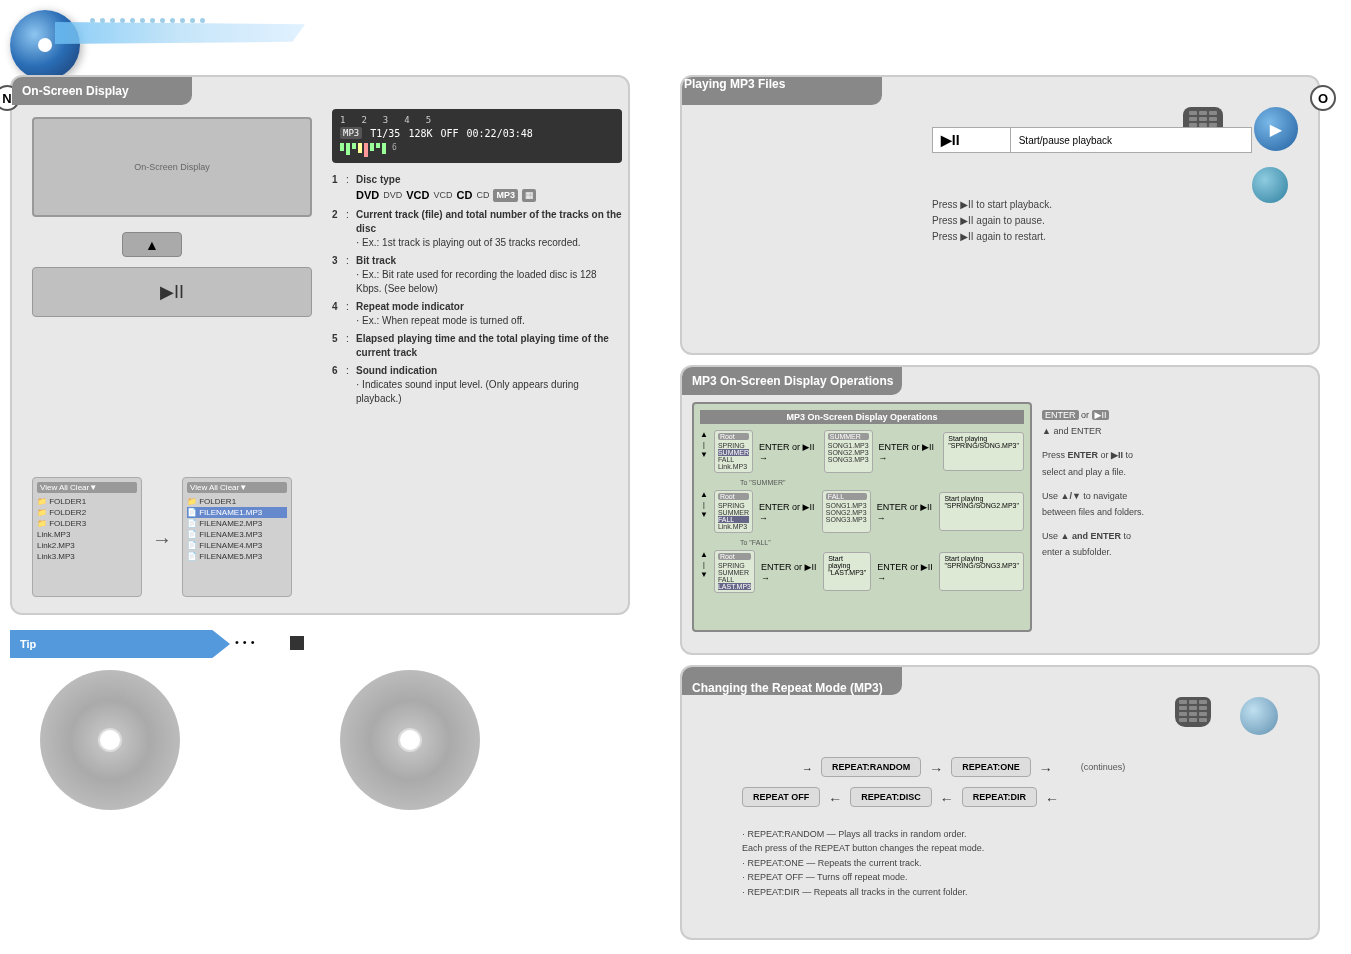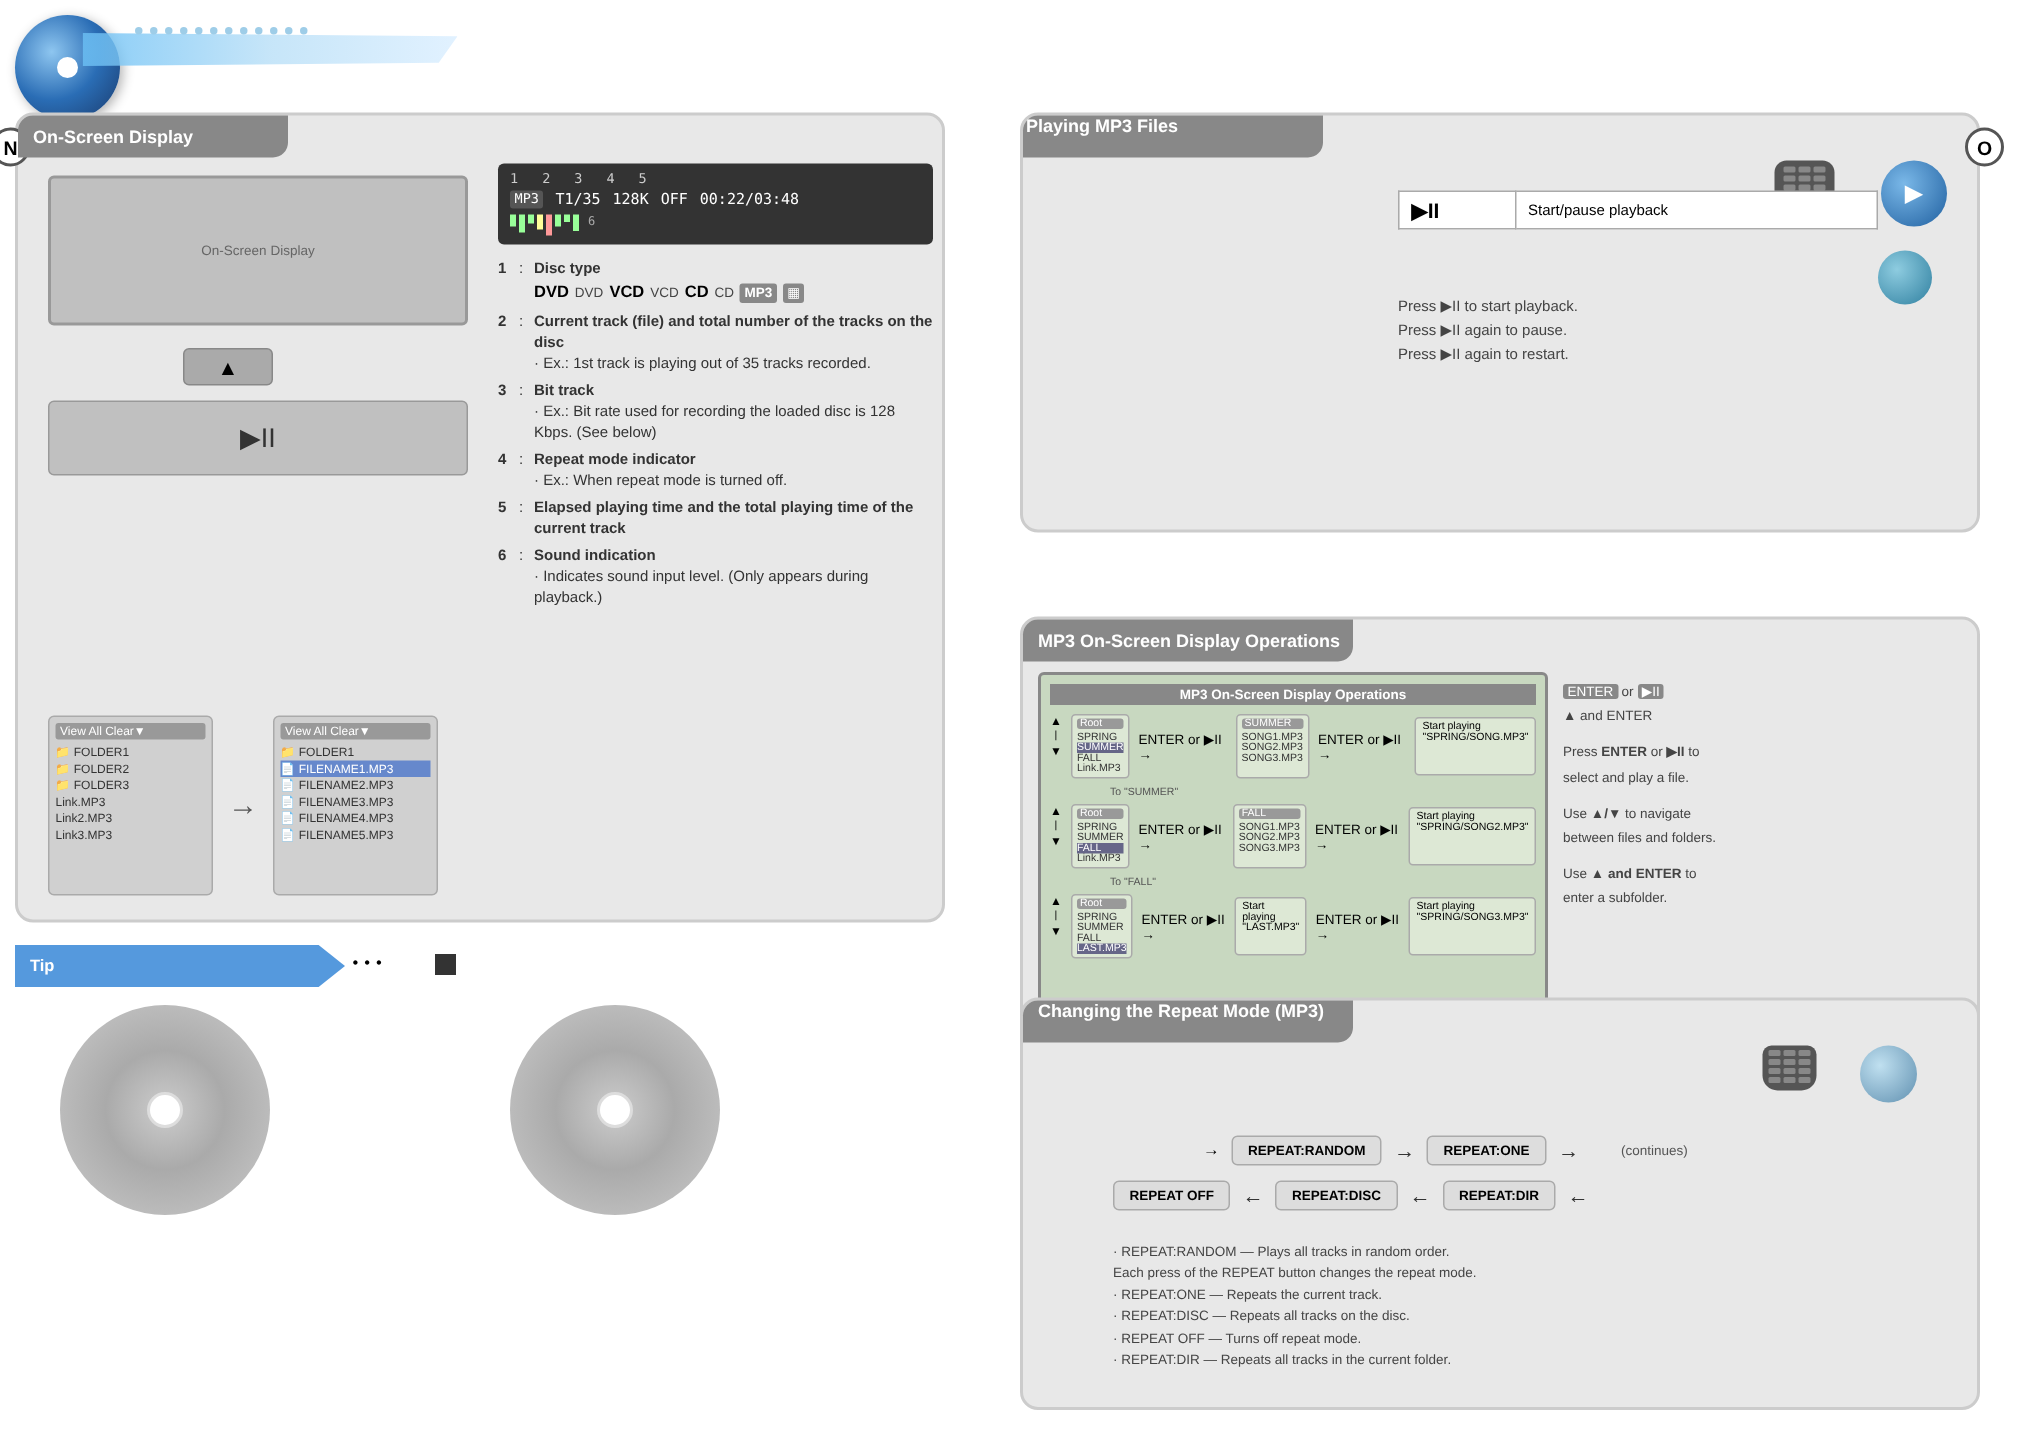--- a/index.html
+++ b/index.html
@@ -399,21 +399,20 @@
 
     
     .mp3-panel {
       position: absolute;
       top: 365px; left: 680px;
       width: 640px;
       height: 290px;
       background: #e8e8e8;
       border-radius: 12px;
       border: 2px solid #ccc;
-      margin-top: 46px;
     }
     .mp3-panel-header {
       position: absolute;
       top: 0; left: 0;
       width: 220px; height: 28px;
       background: #888;
       border-radius: 10px 0 10px 0;
       display: flex; align-items: center;
       padding-left: 10px;
     }
@@ -475,21 +474,21 @@
       background: #e8e8e8;
       border-radius: 12px;
       border: 2px solid #ccc;
     }
     .repeat-panel-header {
       position: absolute;
       top: 0; left: 0;
       width: 220px; height: 28px;
       background: #888;
       border-radius: 10px 0 10px 0;
-      display: flex; align-items: flex-start;
+      display: flex; align-items: flex-end;
       padding-left: 10px;
     }
     .repeat-remote {
       position: absolute;
       top: 30px; right: 100px;
       width: 50px;
     }
     .repeat-remote-body {
       width: 36px;
       background: #555;
@@ -914,18 +913,17 @@
       <div class="repeat-box">
         <span>REPEAT:DIR</span>
       </div>
       <span class="repeat-arrow">←</span>
     </div>
 
     <div style="margin-top:20px;font-size:9px;line-height:1.6;color:#444;">
       <div>· REPEAT:RANDOM — Plays all tracks in random order.</div>
       <div>Each press of the REPEAT button changes the repeat mode.</div>
       <div>· REPEAT:ONE — Repeats the current track.</div>
-      <div>· REPEAT:DISC — Repeats all tracks on the disc.</div>
       <div>· REPEAT OFF — Turns off repeat mode.</div>
       <div>· REPEAT:DIR — Repeats all tracks in the current folder.</div>
     </div>
   </div>
 </div>
 
 </body></html>

